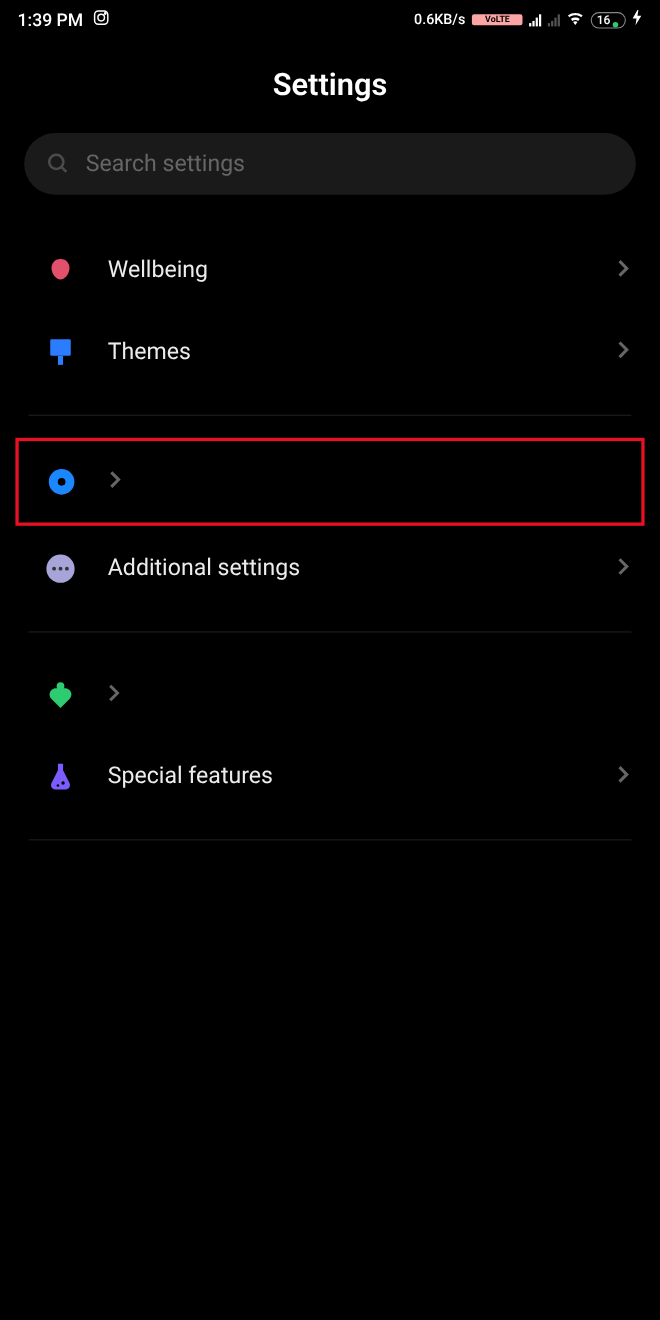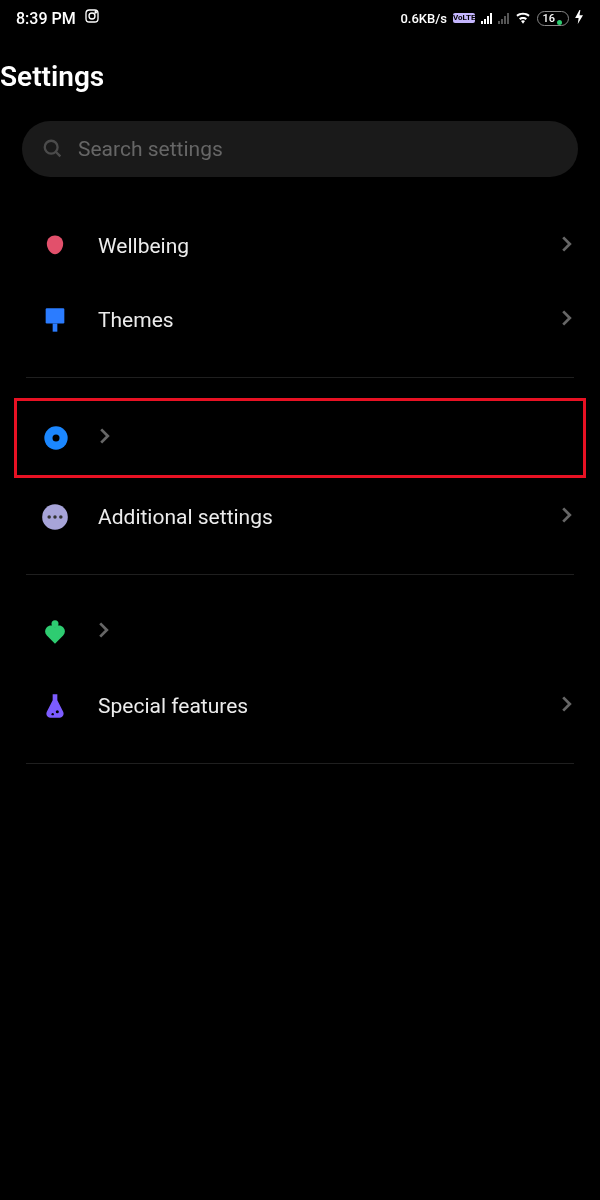--- a/index.html
+++ b/index.html
@@ -15,21 +15,21 @@
       display: flex;
       justify-content: space-between;
       align-items: center;
       padding: 8px 16px;
       font-size: 16px;
       font-weight: 500;
     }
     .status-left { display: flex; align-items: center; gap: 8px; }
     .status-right { display: flex; align-items: center; gap: 6px; font-size: 13px; }
     .page-title {
-      text-align: left;
+      text-align: center;
       font-size: 28px;
       font-weight: 600;
       padding: 24px 0 28px;
     }
     .search-bar {
       margin: 0 22px 32px;
       background: #1a1a1a;
       border-radius: 32px;
       padding: 16px 20px;
       display: flex;
@@ -68,25 +68,25 @@
     .settings-item .chevron {
       color: #666;
       flex-shrink: 0;
     }
     .divider {
       height: 1px;
       background: #1f1f1f;
       margin: 20px 22px;
     }
     .volte-badge {
-      background: #c4b5fd;
+      background: #fca5a5;
       color: #000;
       font-size: 8px;
       font-weight: 700;
-      padding: 1px 0;
+      padding: 1px 12px;
       border-radius: 2px;
       line-height: 1;
     }
     .battery-pill {
       border: 1.5px solid #888;
       border-radius: 10px;
       padding: 0 6px 0 4px;
       font-size: 11px;
       display: flex;
       align-items: flex-end;
@@ -95,21 +95,21 @@
     .battery-pill .dot { width: 5px; height: 5px; background: #2ecc71; border-radius: 50%; }
     .signal-bars { display: inline-flex; gap: 1px; align-items: flex-end; height: 12px; }
     .signal-bars span { width: 2px; background: #fff; }
     .signal-bars.dim span { background: #555; }
   </style>
 </head>
 <body>
 
 <div class="status-bar">
   <div class="status-left">
-    <span>8:39 PM</span>
+    <span>1:39 PM</span>
     <span>
       <svg width="16" height="16" viewBox="0 0 24 24" fill="none" stroke="#fff" stroke-width="2">
           <rect x="3" y="3" width="18" height="18" rx="5"></rect>
           <circle cx="12" cy="12" r="4.5"></circle>
           <circle cx="17.5" cy="6.5" r="1" fill="#fff"></circle>
         </svg>
     </span>
   </div>
   <div class="status-right">
     <span>0.6KB/s</span>

